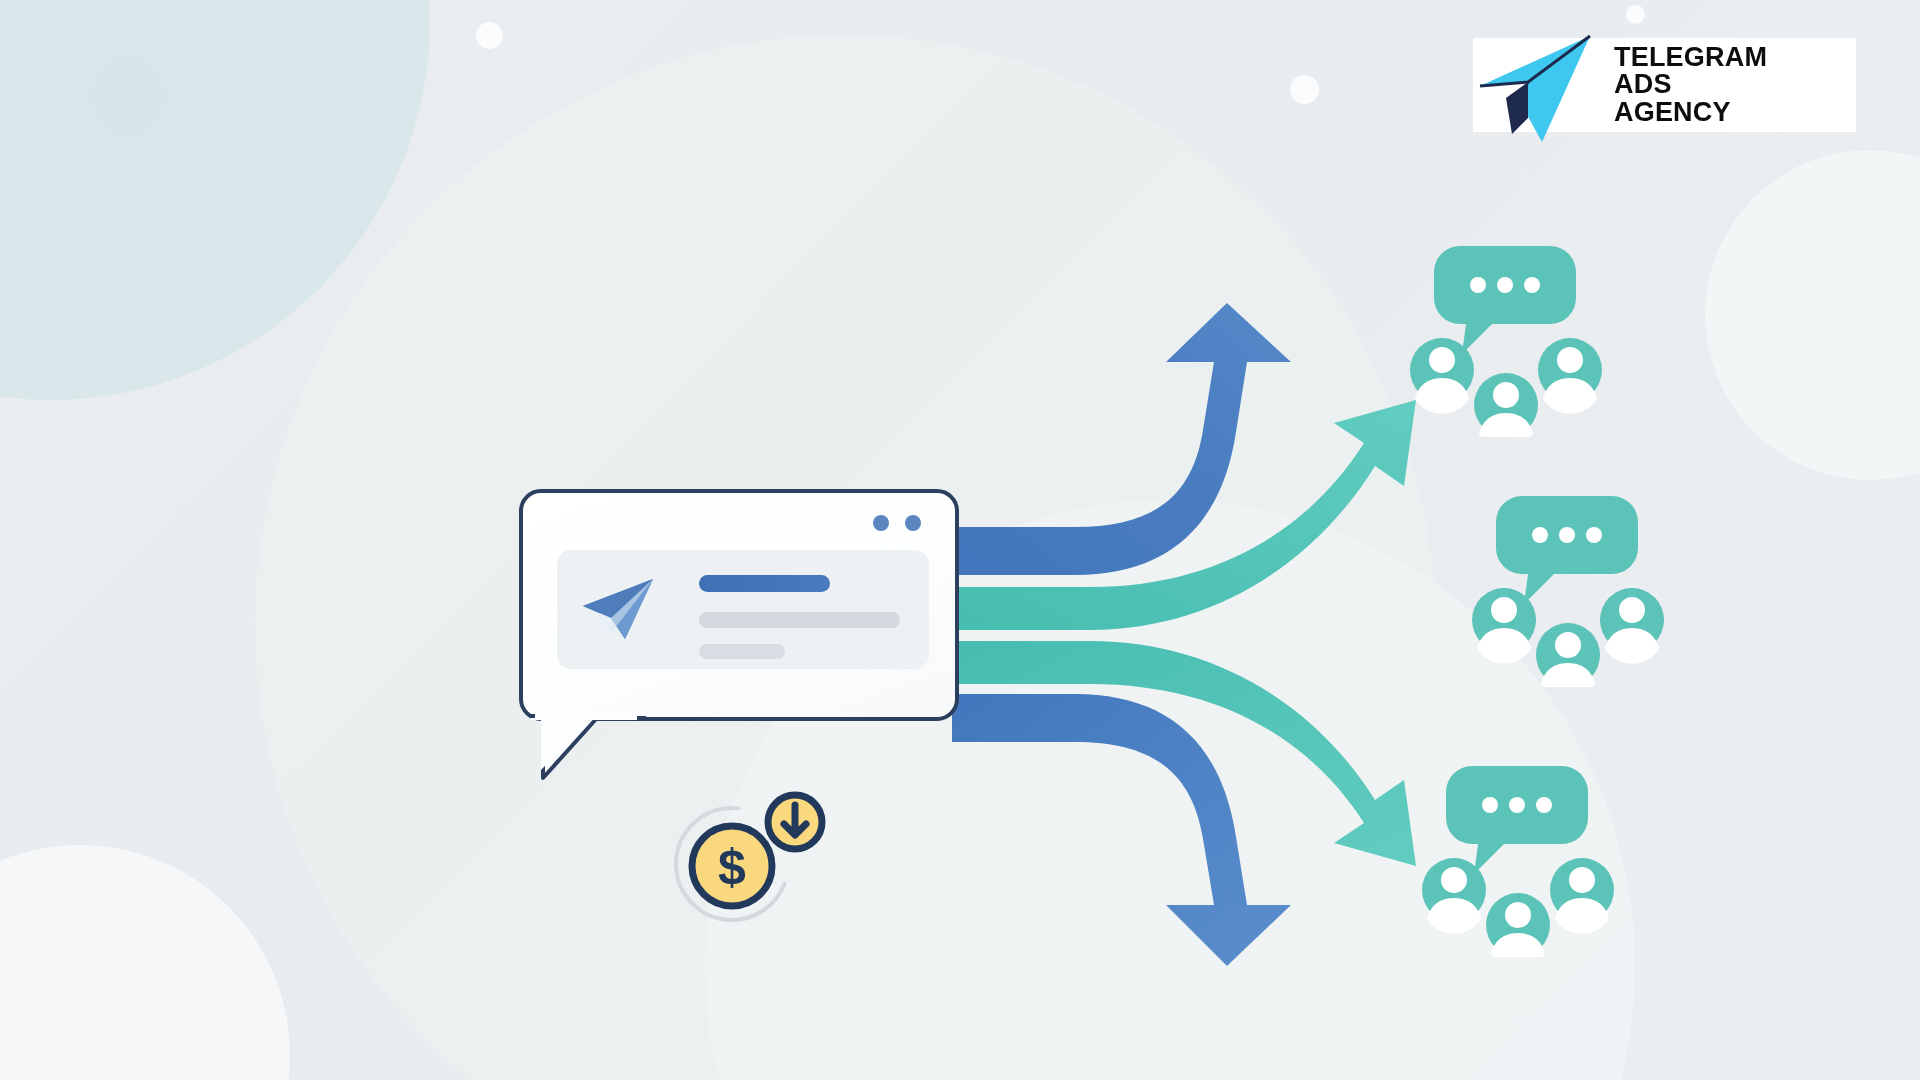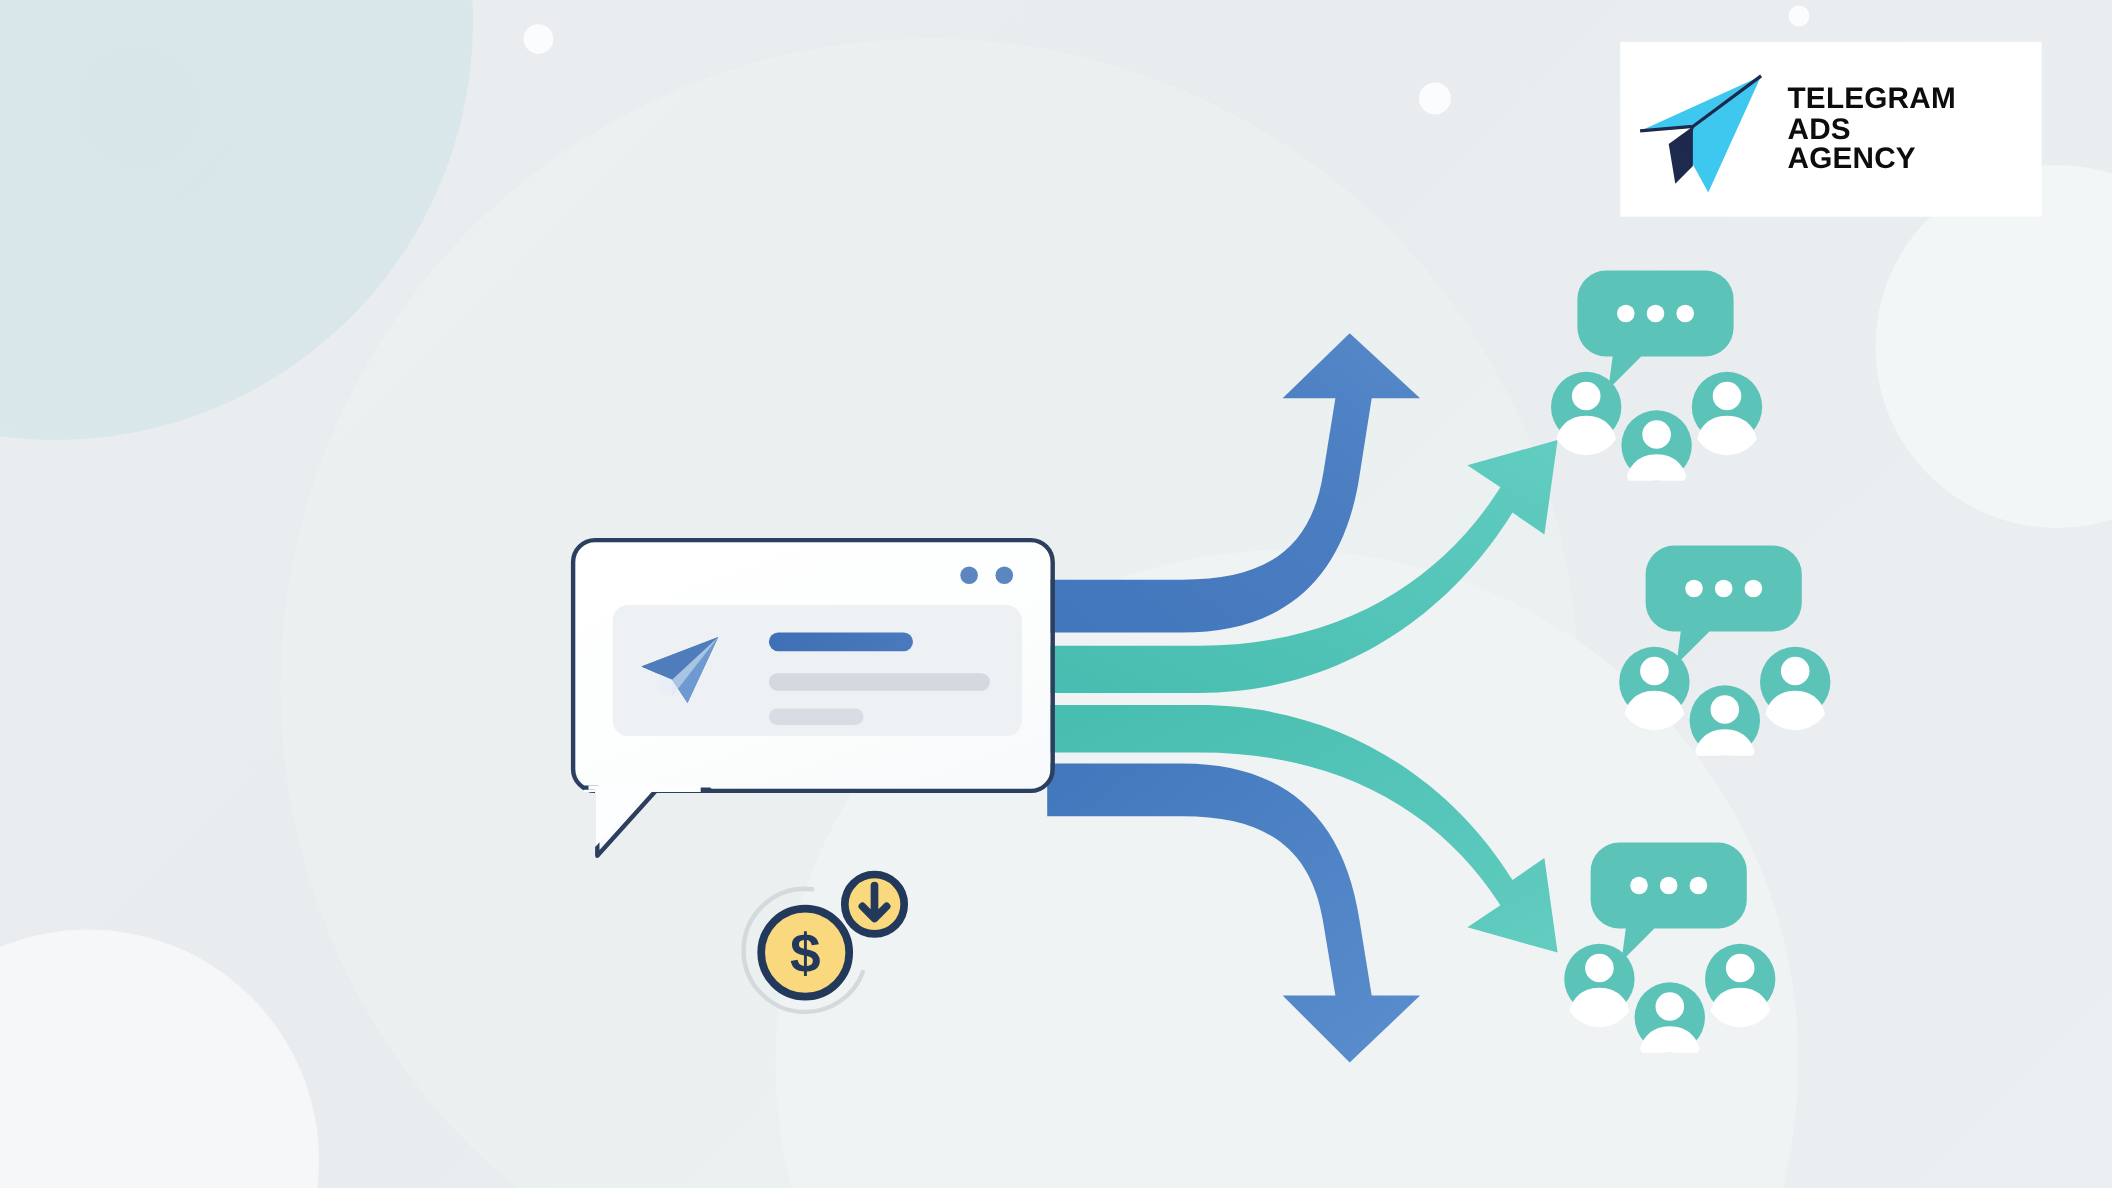--- a/index.html
+++ b/index.html
@@ -68,26 +68,26 @@
   .dot-a { left: 476px; top: 22px;  width: 27px; height: 27px; }
   .dot-b { left: 1290px; top: 75px; width: 29px; height: 29px; }
   .dot-c { left: 1626px; top: 5px;  width: 19px; height: 19px; }
 
   
   #logo-badge {
     position: absolute;
     left: 1473px;
     top: 38px;
     width: 383px;
-    height: 159px;
+    height: 94px;
     background: #ffffff;
     display: flex;
     align-items: center;
     gap: 6px;
-    padding-left: 14px;
+    padding-left: 3px;
     box-sizing: border-box;
   }
   #logo-badge .plane-wrap {
     width: 132px;
     height: 118px;
     flex: 0 0 auto;
     position: relative;
   }
   #logo-badge .logo-text {
     display: flex;

